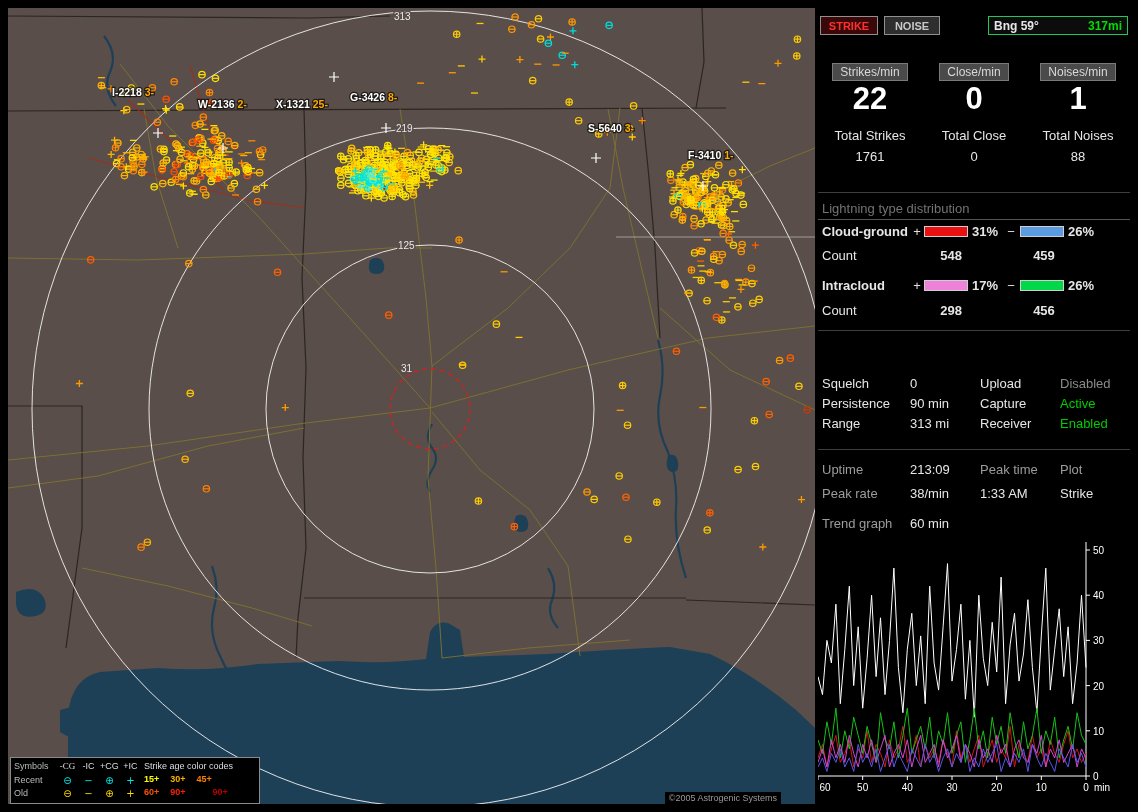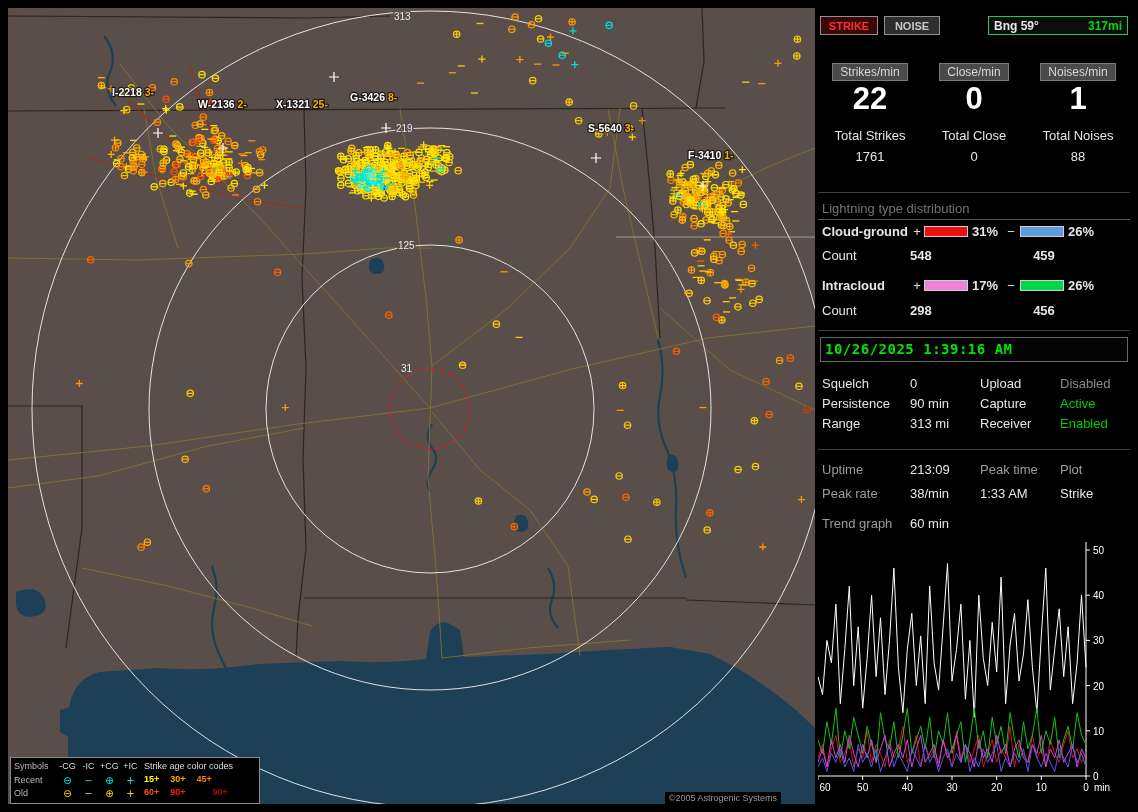--- a/index.html
+++ b/index.html
@@ -40,21 +40,21 @@
   .sep{position:absolute;left:0;right:0;height:1px;background:#3e3e3e;}
   .dist-title{position:absolute;top:193px;left:0;right:0;color:#737373;font-size:13px;padding:0 4px 3px;border-bottom:1px solid #555;}
   .dist-row{position:absolute;left:4px;right:2px;display:flex;align-items:center;height:15px;}
   .d-label{width:88px;font-weight:bold;}
   .d-sign{width:14px;text-align:center;color:#e0e0e0;}
   .d-swatch{width:44px;height:11px;border:1px solid #cfcfcf;margin-right:4px;box-sizing:border-box;}
   .d-swatch2{margin-left:2px;}
   .d-pct{width:32px;font-weight:bold;}
   .count-row{position:absolute;left:4px;right:2px;height:15px;}
   .count-row .c-l{position:absolute;left:0;}
-  .count-row .c-1{position:absolute;left:88px;width:52px;text-align:left;font-weight:bold;}
+  .count-row .c-1{position:absolute;left:88px;width:52px;text-align:right;font-weight:bold;}
   .count-row .c-2{position:absolute;left:196px;width:52px;text-align:center;font-weight:bold;}
   .clock{position:absolute;top:329px;left:2px;right:2px;height:25px;border:1px solid #676767;background:#050505;color:#00e400;font-family:"DejaVu Sans Mono",monospace;font-weight:bold;font-size:14px;line-height:23px;padding-left:4px;letter-spacing:.5px;box-sizing:border-box;}
   .grid-row{position:absolute;left:4px;right:2px;display:grid;grid-template-columns:88px 70px 80px auto;height:16px;line-height:16px;}
   .lbl{color:#9c9c9c;}
   #trend-svg{position:absolute;left:0;top:528px;background:#000;}
 </style>
 </head>
 <body>
 
 <div class="app">
@@ -1520,21 +1520,21 @@
           <path d="M 321 69 H 331 M 326 64 V 74" stroke="#ffffff" stroke-width="1.2" fill="none"></path>
           <text x="580" y="124" class="cell-label"><tspan>S-5640 </tspan><tspan fill="#ffaa00" stroke="rgba(0,0,0,.65)">3-</tspan></text>
           <path d="M 583 150 H 593 M 588 145 V 155" stroke="#ffffff" stroke-width="1.2" fill="none"></path>
           <text x="680" y="151" class="cell-label"><tspan>F-3410 </tspan><tspan fill="#ffaa00" stroke="rgba(0,0,0,.65)">1-</tspan></text>
           <path d="M 690 178 H 700 M 695 173 V 183" stroke="#ffffff" stroke-width="1.2" fill="none"></path>
         </g>
       </svg>
     <div class="legend" id="legend">
         <div class="lg-left">
           <div class="lg-rowlabel" style="color: rgb(187, 187, 187);">Symbols</div>
-          <div style="color: rgb(221, 221, 221);">-CG</div>
+          <div style="color: rgb(221, 221, 221); font-family: Liberation Serif, serif;">-CG</div>
           <div style="color: rgb(221, 221, 221);">-IC</div>
           <div style="color: rgb(221, 221, 221);">+CG</div>
           <div style="color: rgb(221, 221, 221);">+IC</div>
           <div class="lg-rowlabel" style="color: rgb(187, 187, 187);">Recent</div>
           <div class="lg-sym" style="color: rgb(0, 232, 232);">⊖</div>
           <div class="lg-sym" style="color: rgb(0, 232, 232);">−</div>
           <div class="lg-sym" style="color: rgb(0, 232, 232);">⊕</div>
           <div class="lg-sym" style="color: rgb(0, 232, 232);">+</div>
           <div class="lg-rowlabel" style="color: rgb(187, 187, 187);">Old</div>
           <div class="lg-sym" style="color: rgb(255, 216, 0);">⊖</div>
@@ -1623,21 +1623,20 @@
       <span class="d-pct">26%</span>
     </div>
     <div class="count-row" style="top:295px">
       <span class="c-l">Count</span>
       <span class="c-1">298</span>
       <span class="c-2">456</span>
     </div>
 
     <div class="sep" style="top:322px"></div>
 
-    <div class="clock">10/26/2025 1:39:16 AM</div>
 
     <div class="grid-row" style="top:368px">
       <span>Squelch</span>
       <span>0</span>
       <span>Upload</span>
       <span style="color: rgb(138, 138, 138);">Disabled</span>
     </div>
     <div class="grid-row" style="top:388px">
       <span>Persistence</span>
       <span>90 min</span>

